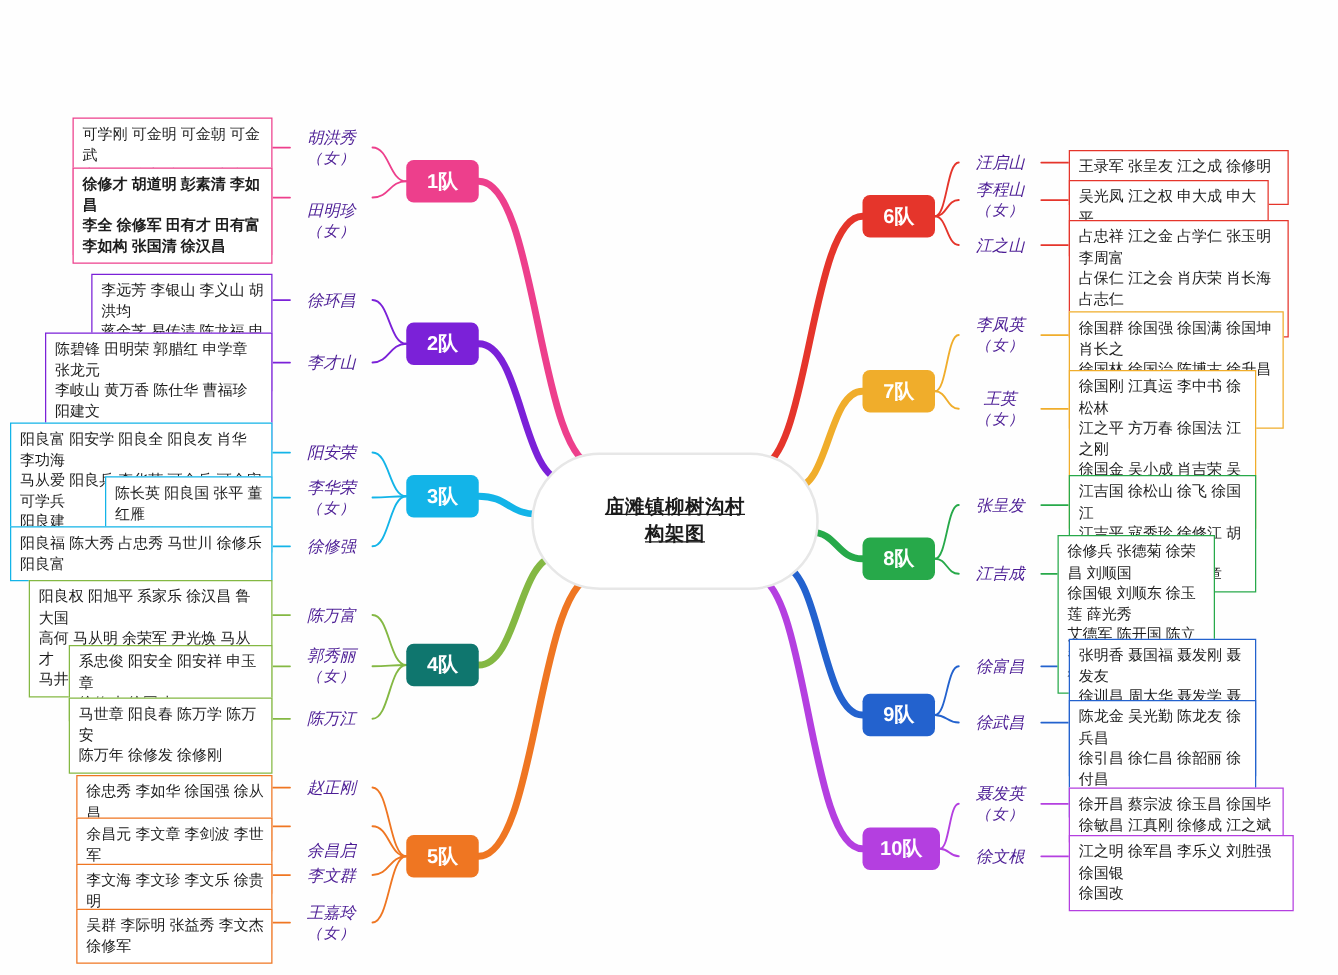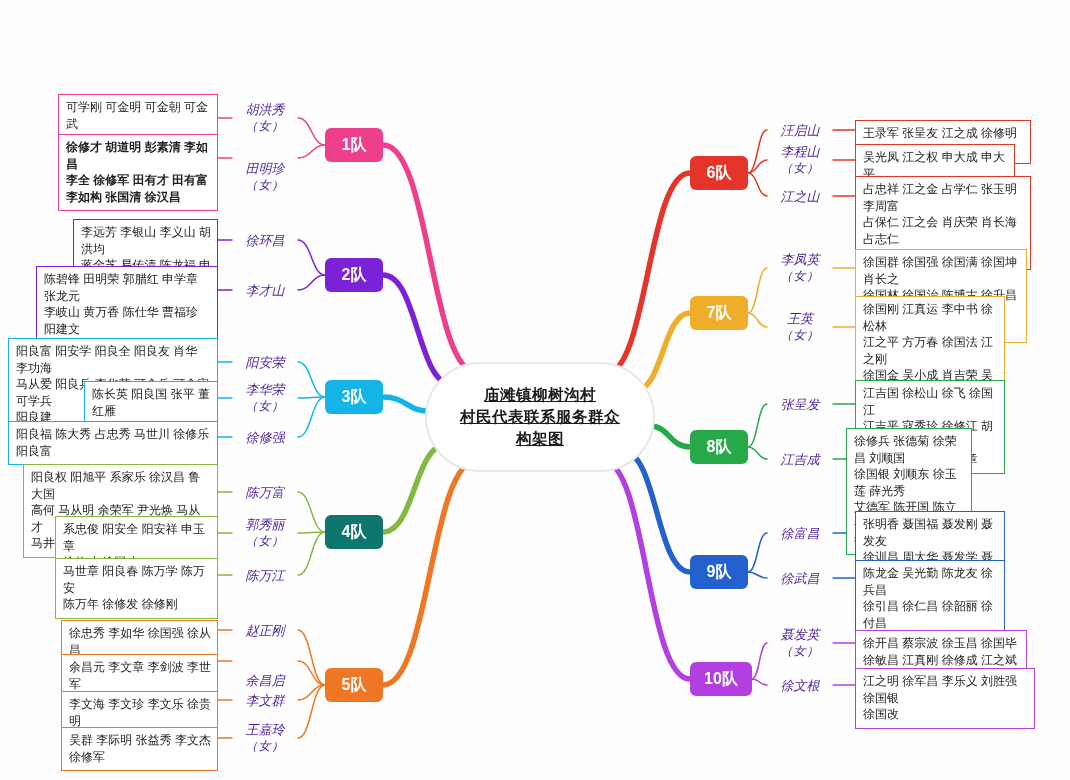--- a/index.html
+++ b/index.html
@@ -115,21 +115,20 @@
       <path d="M 833 578 L 855 578" fill="none" stroke="#2362CE" stroke-width="1.4" stroke-linecap="round"></path>
       <path d="M 602.7506116776076 460.4415716682357 C 646.3753058388038 460.4415716682357, 646.3753058388038 679, 690 679" fill="none" stroke="#B43FE0" stroke-width="5.5" stroke-linecap="round"></path>
       <path d="M 752 679 C 759.5 679, 759.5 643, 767 643" fill="none" stroke="#B43FE0" stroke-width="1.5" stroke-linecap="round"></path>
       <path d="M 833 643 L 855 643" fill="none" stroke="#B43FE0" stroke-width="1.4" stroke-linecap="round"></path>
       <path d="M 752 679 C 759.5 679, 759.5 685, 767 685" fill="none" stroke="#B43FE0" stroke-width="1.5" stroke-linecap="round"></path>
       <path d="M 833 685 L 855 685" fill="none" stroke="#B43FE0" stroke-width="1.4" stroke-linecap="round"></path>
     </svg>
 
   <div class="center-node">
     <span class="cline">庙滩镇柳树沟村</span>
-    <span class="cline">村民代表联系服务群众</span>
     <span class="cline">构架图</span>
   </div>
 
   <div id="nodes">
       <div class="team" style="left: 325px; top: 128px; background: rgb(237, 63, 140);">
         <span>1队</span>
       </div>
       <div class="leader" style="left: 265px; top: 118px;"><span>胡洪秀</span><span class="sub">（女）</span></div>
       <div class="box r" style="top: 94px; width: 160px; left: 58px; border-color: rgb(237, 63, 140);">可学刚 可金明 可金朝 可金武
 章烈军 陈永财 余昌秀 李如祥

